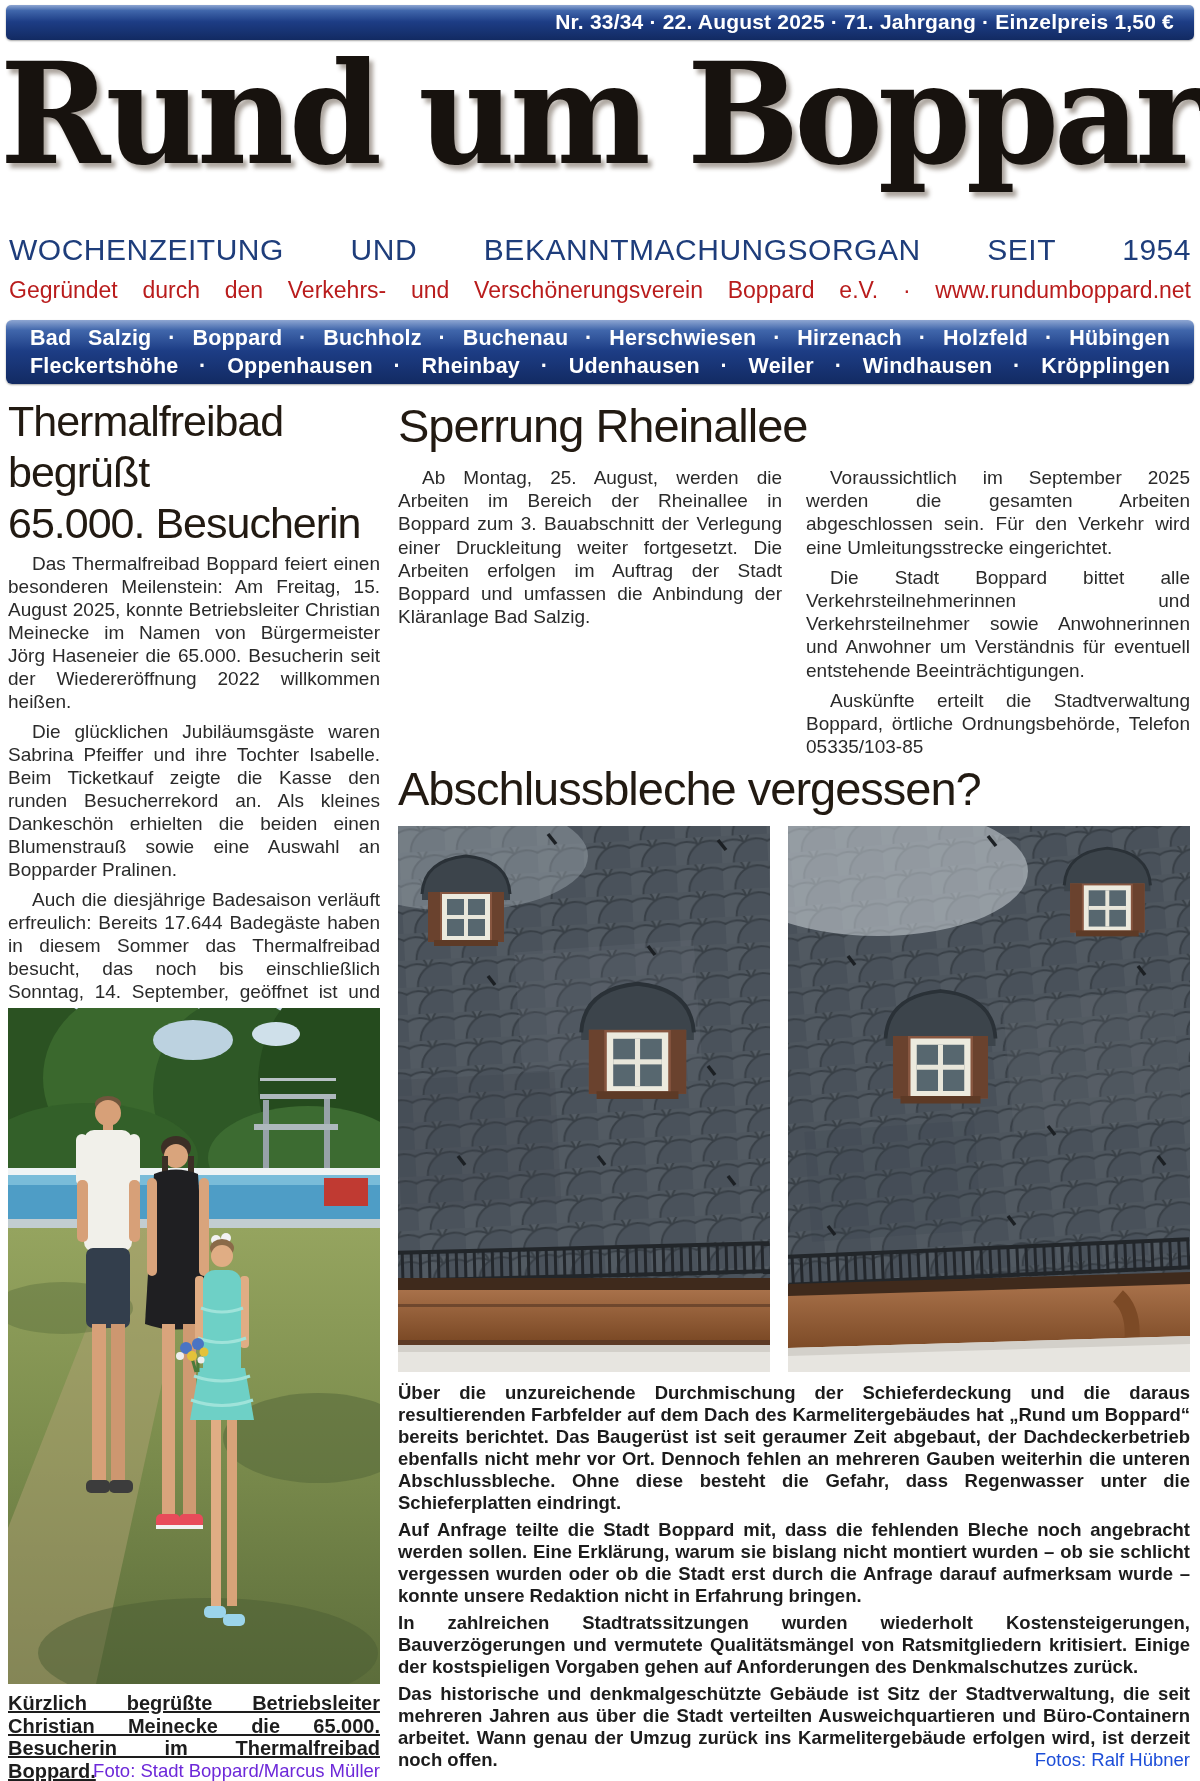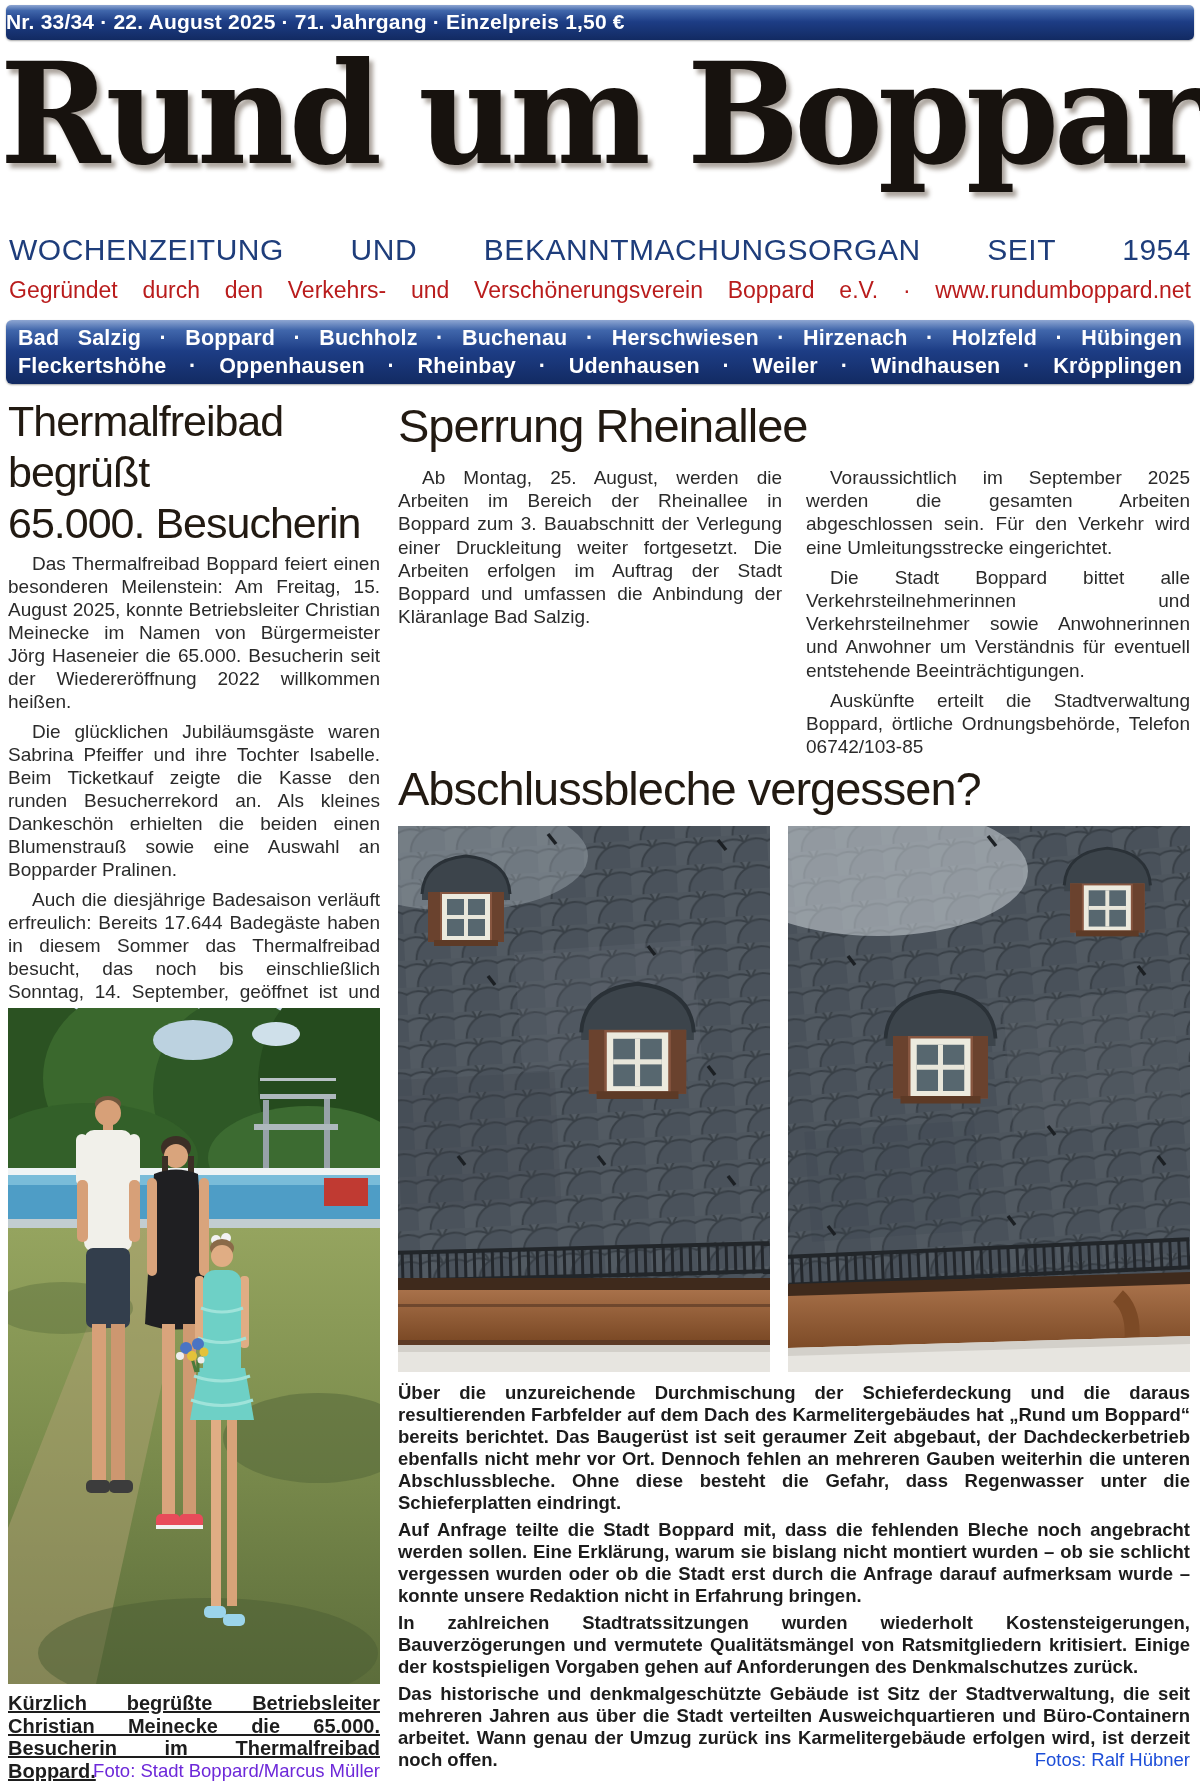--- a/index.html
+++ b/index.html
@@ -8,21 +8,21 @@
     position:relative; width:1200px; height:1781px; background:#fff;
     font-family:"Liberation Sans", sans-serif; color:#262626; overflow:hidden;
   }
   .bluebar {
     background:linear-gradient(180deg,#8ea6d2 0%,#4066ab 16%,#1d3d85 48%,#122a62 100%);
     border-radius:5px; box-shadow:0 1px 2px rgba(0,0,0,.35);
     color:#fff; font-weight:bold;
   }
   .issue-bar {
     position:absolute; left:6px; top:5px; width:1188px; height:35px;
-    font-size:21px; line-height:34px; padding-right:20px;
+    font-size:21px; line-height:34px; text-align:right; padding-right:20px;
     letter-spacing:.2px;
   }
   .masthead {
     position:absolute; left:0; top:34px; width:1200px; text-align:center;
     font-family:"DejaVu Serif", serif; font-weight:bold; font-size:133px;
     line-height:1.15; letter-spacing:-5px; color:#17120e;
     text-shadow:4px 5px 4px rgba(70,55,40,.45);
     transform:scaleY(1.05); transform-origin:top center; white-space:nowrap;
   }
   .subtitle {
@@ -30,21 +30,21 @@
     font-size:30px; color:#1e3d7b; letter-spacing:.5px;
     text-align:justify; text-align-last:justify;
   }
   .founder {
     position:absolute; left:9px; top:277px; width:1182px;
     font-size:23px; color:#b91c1c;
     text-align:justify; text-align-last:justify;
   }
   .towns-bar {
     position:absolute; left:6px; top:320px; width:1188px; height:64px;
-    padding:4px 12px; border-radius:6px;
+    padding:4px 24px; border-radius:6px;
   }
   .towns-line {
     font-size:21.5px; line-height:28px; font-weight:bold; color:#fff;
     text-align:justify; text-align-last:justify; letter-spacing:.2px;
   }
   .h-article { font-weight:normal; color:#221a12; letter-spacing:-1px; }
   .headline1 { position:absolute; left:8px; top:396px; width:372px; font-size:43px; line-height:51px; }
   .headline2 { position:absolute; left:398px; top:400px; width:792px; font-size:47px; line-height:52px; }
   .headline3 { position:absolute; left:398px; top:763px; width:792px; font-size:47px; line-height:52px; }
   .bodycol { position:absolute; font-size:19px; line-height:23px; text-align:justify; color:#2a2a2a; hyphens:auto; }
@@ -203,21 +203,21 @@
   <div class="caption">Kürzlich begrüßte Betriebsleiter Christian Meinecke die 65.000. Besucherin im Thermalfreibad Boppard.</div>
   <div class="caption-credit">Foto: Stadt Boppard/Marcus Müller</div>
 
   <div class="headline2 h-article">Sperrung Rheinallee</div>
   <div class="bodycol sper-colA">
     <p>Ab Montag, 25. August, werden die Arbeiten im Bereich der Rheinallee in Boppard zum 3. Bauabschnitt der Verlegung einer Druckleitung weiter fortgesetzt. Die Arbeiten erfolgen im Auftrag der Stadt Boppard und umfassen die Anbindung der Kläranlage Bad Salzig.</p>
   </div>
   <div class="bodycol sper-colB">
     <p>Voraussichtlich im September 2025 werden die gesamten Arbeiten abgeschlossen sein. Für den Verkehr wird eine Umleitungsstrecke eingerichtet.</p>
     <p>Die Stadt Boppard bittet alle Verkehrsteilnehmerinnen und Verkehrsteilnehmer sowie Anwohnerinnen und Anwohner um Verständnis für eventuell entstehende Beeinträchtigungen.</p>
-    <p>Auskünfte erteilt die Stadtverwaltung Boppard, örtliche Ordnungsbehörde, Telefon 06742/103-85</p>
+    <p>Auskünfte erteilt die Stadtverwaltung Boppard, örtliche Ordnungsbehörde, Telefon 05335/103-85</p>
   </div>
 
   <div class="headline3 h-article">Abschlussbleche vergessen?</div>
 
   <div class="photo roof-photo-left">
     <svg viewBox="0 0 372 546" width="372" height="546">
       <defs>
         <pattern id="slateA" width="46" height="27" patternUnits="userSpaceOnUse" patternTransform="rotate(-3)">
           <rect width="46" height="27" fill="#4d555d"></rect>
           <circle cx="23" cy="13.5" r="23" fill="#555d65" stroke="#3a4147" stroke-width="2"></circle>

